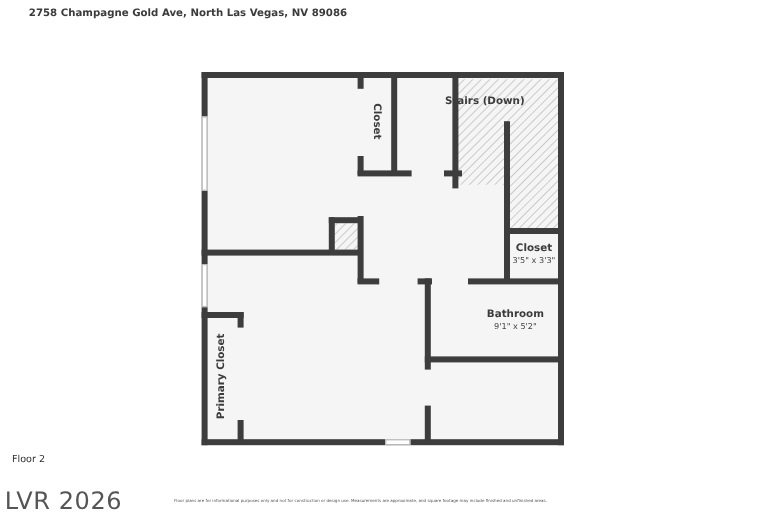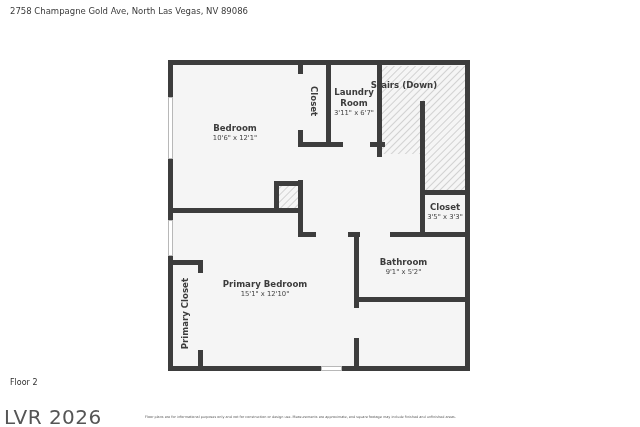--- a/index.html
+++ b/index.html
@@ -1,20 +1,20 @@
 <!DOCTYPE html>
 <html><head>
 <meta charset="utf-8">
 <style>
   html, body { margin: 0; padding: 0; }
   body {
     width: 640px; height: 427px; background: #ffffff; position: relative; overflow: hidden;
     font-family: "DejaVu Sans", sans-serif; color: #3a3a3a;
   }
-  .address { position: absolute; left: 10px; top: 6px; font-size: 8.5px; font-weight: normal; color: #3b3b3b; }
+  .address { position: absolute; left: 24px; top: 6px; font-size: 8.5px; font-weight: bold; color: #3b3b3b; }
   .plan { position: absolute; left: 0; top: 0; width: 640px; height: 427px; }
   .floor-bg { position: absolute; left: 172px; top: 63px; width: 294px; height: 304px; background: #f5f5f5; }
   .wall { position: absolute; background: #3d3d3d; }
   .win { position: absolute; background: #ffffff; border: 1px solid #b8b8b8; box-sizing: border-box; }
   .room-label { position: absolute; text-align: center; font-weight: bold; color: #3c3c3c; font-size: 8.6px; line-height: 11px; }
   .room-dim { display: block; font-weight: normal; font-size: 6.8px; line-height: 9px; color: #444; }
   .vert { writing-mode: vertical-rl; }
   .vert-up { writing-mode: vertical-rl; transform: rotate(180deg); }
   .floor-label { position: absolute; left: 10px; top: 378px; font-size: 8px; font-weight: normal; color: #2f2f2f; }
   .brand { position: absolute; left: 4px; top: 405px; font-size: 20px; color: #555; letter-spacing: 0.5px; }
@@ -68,53 +68,40 @@
   <div class="wall" style="left:390px;top:232px;width:80px;height:5px;"></div>
 
   <div class="wall" style="left:354px;top:232px;width:5px;height:76px;"></div>
   <div class="wall" style="left:354px;top:338px;width:5px;height:30px;"></div>
   <div class="wall" style="left:354px;top:297px;width:116px;height:5px;"></div>
 
   <div class="wall" style="left:168px;top:260px;width:35px;height:5px;"></div>
   <div class="wall" style="left:198px;top:260px;width:5px;height:13px;"></div>
   <div class="wall" style="left:198px;top:350px;width:5px;height:18px;"></div>
 
-  <div class="room-label" style="left:190px;top:123px;width:90px;">
-    <span>Bedroom</span>
-    <span class="room-dim">10'6" x 12'1"</span>
-  </div>
 
   <div class="room-label vert" style="left:308px;top:86px;">
     <span>Closet</span>
   </div>
 
-  <div class="room-label" style="left:329px;top:87px;width:50px;">
-    <span>Laundry</span><br>
-    <span>Room</span>
-    <span class="room-dim">3'11" x 6'7"</span>
-  </div>
 
   <div class="room-label" style="left:364px;top:80px;width:80px;">
     <span>Stairs (Down)</span>
   </div>
 
   <div class="room-label" style="left:424px;top:202px;width:42px;">
     <span>Closet</span>
     <span class="room-dim">3'5" x 3'3"</span>
   </div>
 
-  <div class="room-label" style="left:351px;top:257px;width:105px;">
+  <div class="room-label" style="left:377px;top:257px;width:105px;">
     <span>Bathroom</span>
     <span class="room-dim">9'1" x 5'2"</span>
   </div>
 
-  <div class="room-label" style="left:205px;top:279px;width:120px;">
-    <span>Primary Bedroom</span>
-    <span class="room-dim">15'1" x 12'10"</span>
-  </div>
 
   <div class="room-label vert-up" style="left:180px;top:278px;">
     <span>Primary Closet</span>
   </div>
 
 </div>
 
 <div class="floor-label">Floor 2</div>
 <div class="brand">LVR 2026</div>
 <div class="disclaimer">Floor plans are for informational purposes only and not for construction or design use. Measurements are approximate, and square footage may include finished and unfinished areas.</div>

